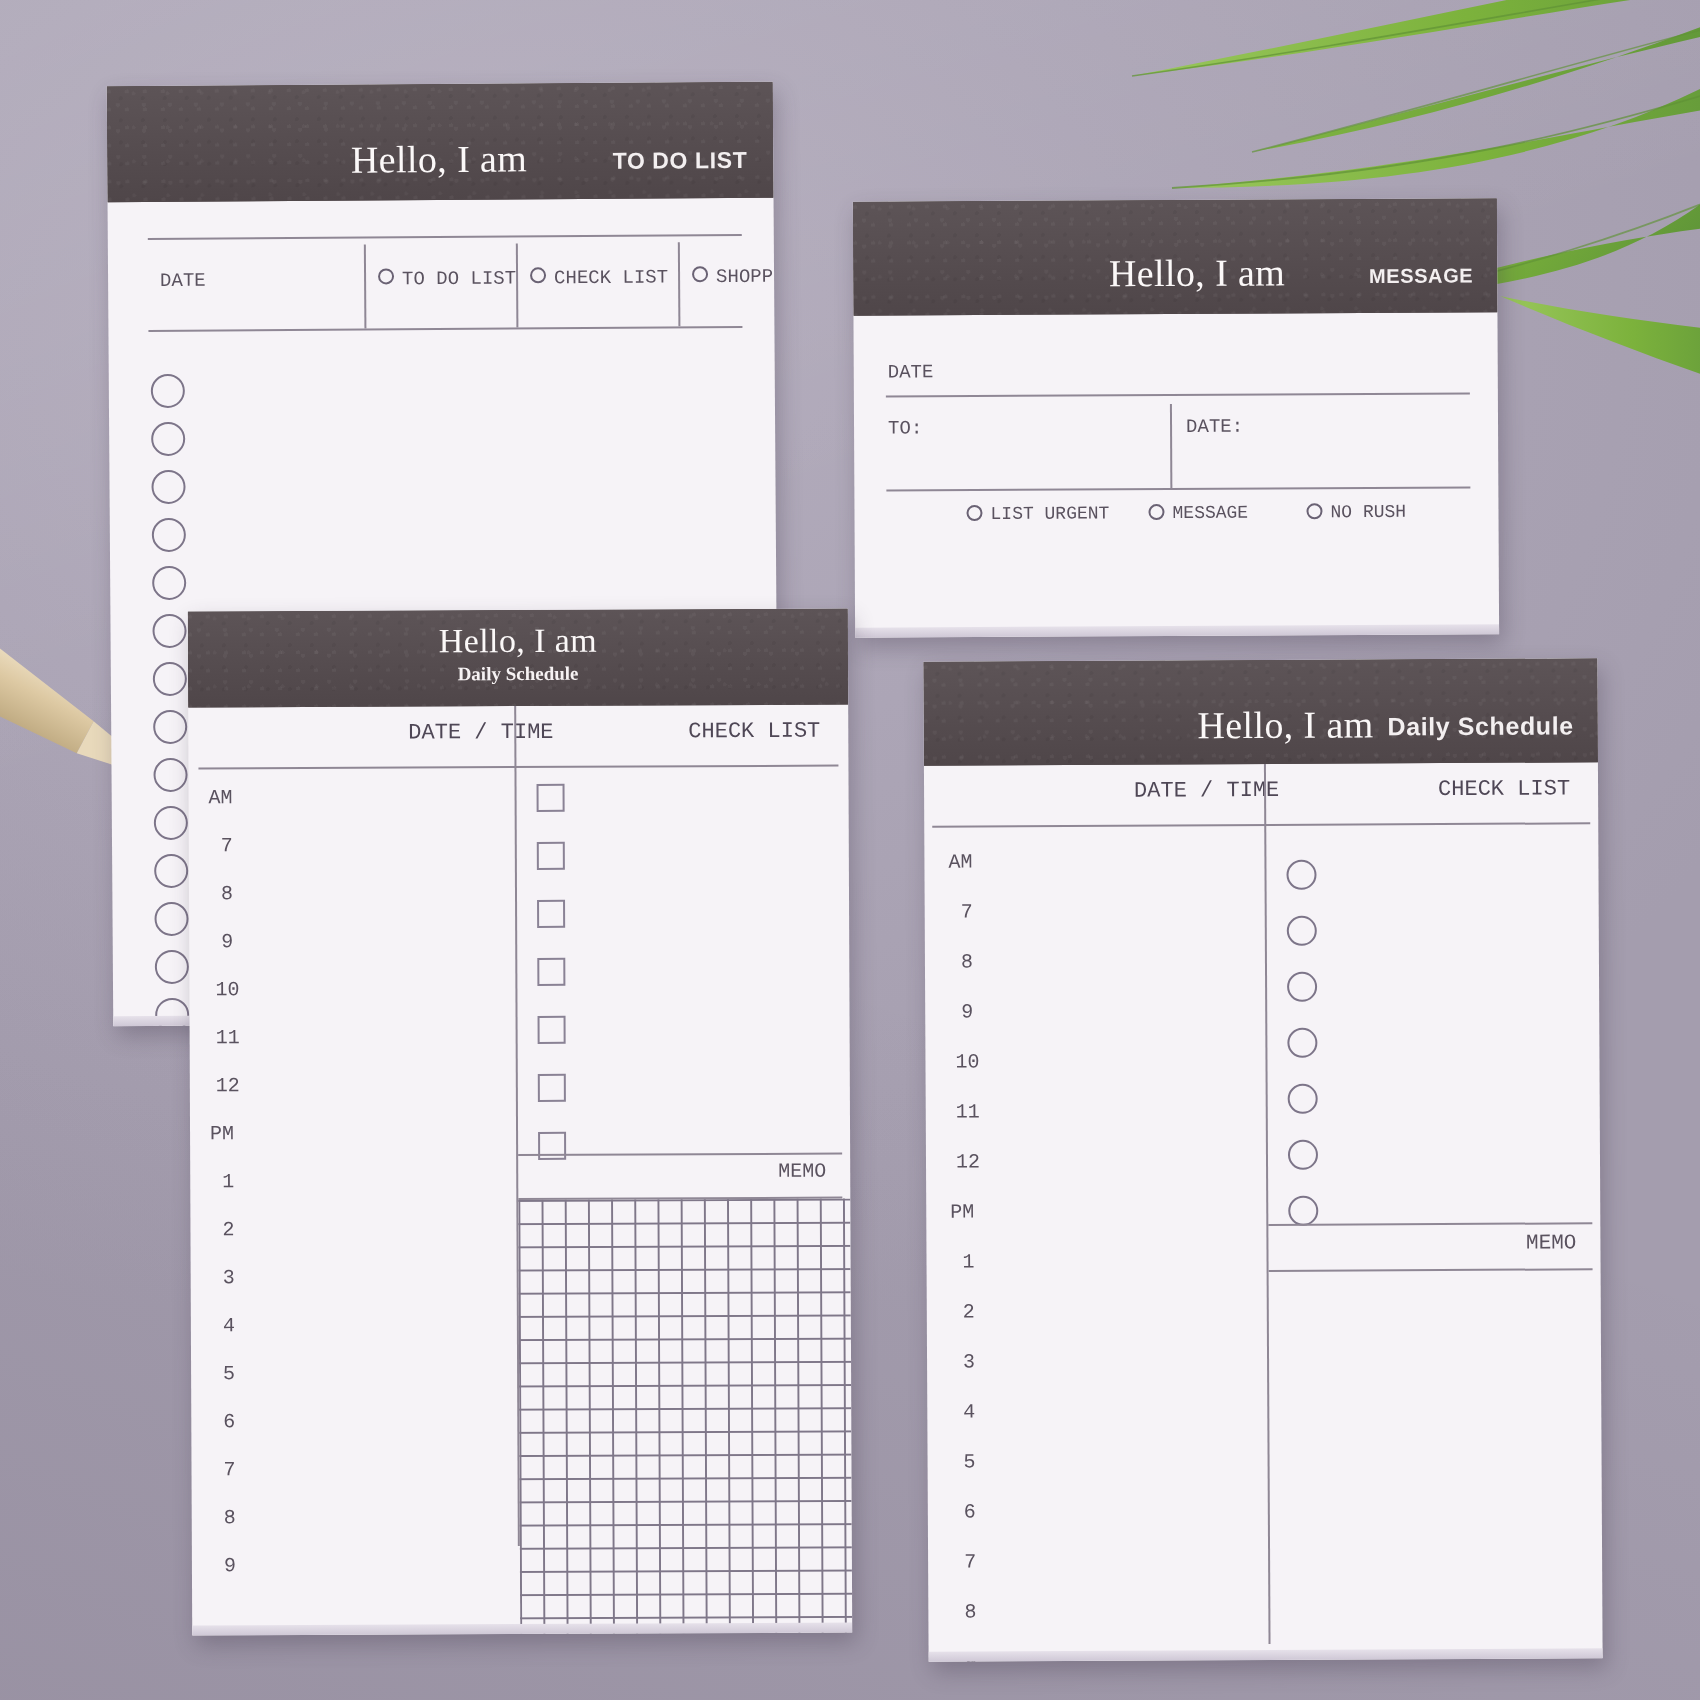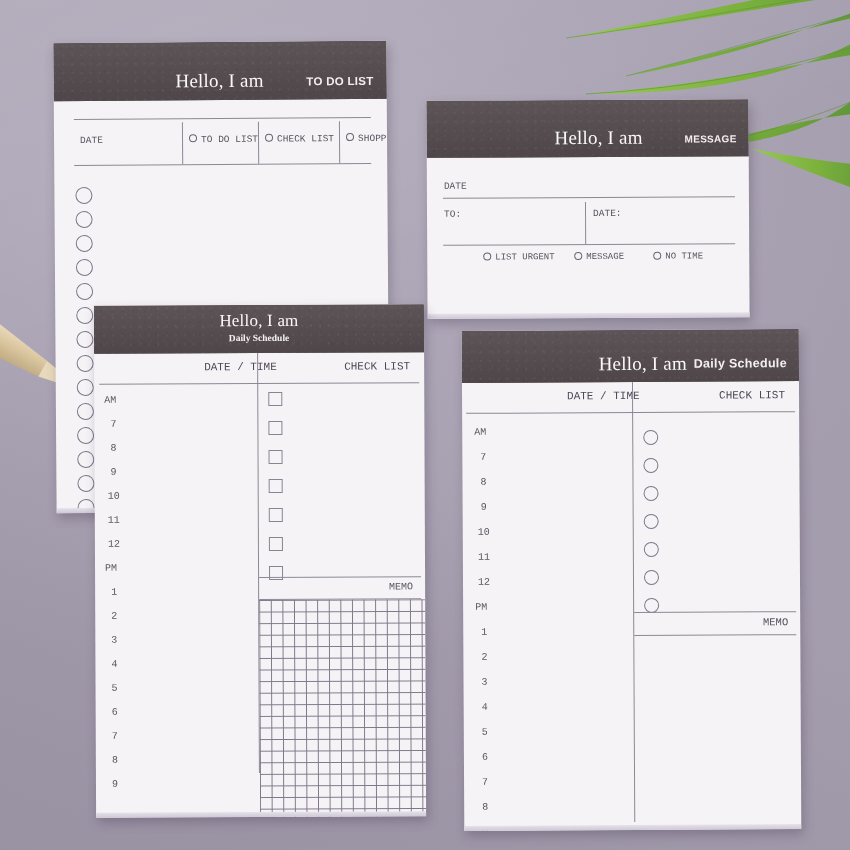--- a/index.html
+++ b/index.html
@@ -246,21 +246,21 @@
     <div class="lbl" style="left:17px; top:80px; font-size:9.5px;">DATE</div>
     <div class="rule" style="left:16px; right:14px; top:97px;"></div>
 
     <div class="lbl" style="left:17px; top:108px; font-size:9.5px;">TO:</div>
     <div class="lbl" style="left:166px; top:108px; font-size:9.5px;">DATE:</div>
     <div class="vrule" style="left:158px; top:102px; height:42px;"></div>
     <div class="rule" style="left:16px; right:14px; top:144px;"></div>
 
     <div class="lbl" style="left:56px; top:152px; font-size:9px;"><span class="tinycirc"></span><span>LIST URGENT</span></div>
     <div class="lbl" style="left:147px; top:152px; font-size:9px;"><span class="tinycirc"></span><span>MESSAGE</span></div>
-    <div class="lbl" style="left:226px; top:152px; font-size:9px;"><span class="tinycirc"></span><span>NO TIME</span></div>
+    <div class="lbl" style="left:226px; top:152px; font-size:9px;"><span class="tinycirc"></span><span>NO RUSH</span></div>
 
     <div class="pad-stack-edge"></div>
   </div>
 
   <div class="pad" id="pad3">
     <div class="pad-band">
       <div class="brand">Hello, I am</div>
       <div class="sub-serif">Daily Schedule</div>
     </div>
 

